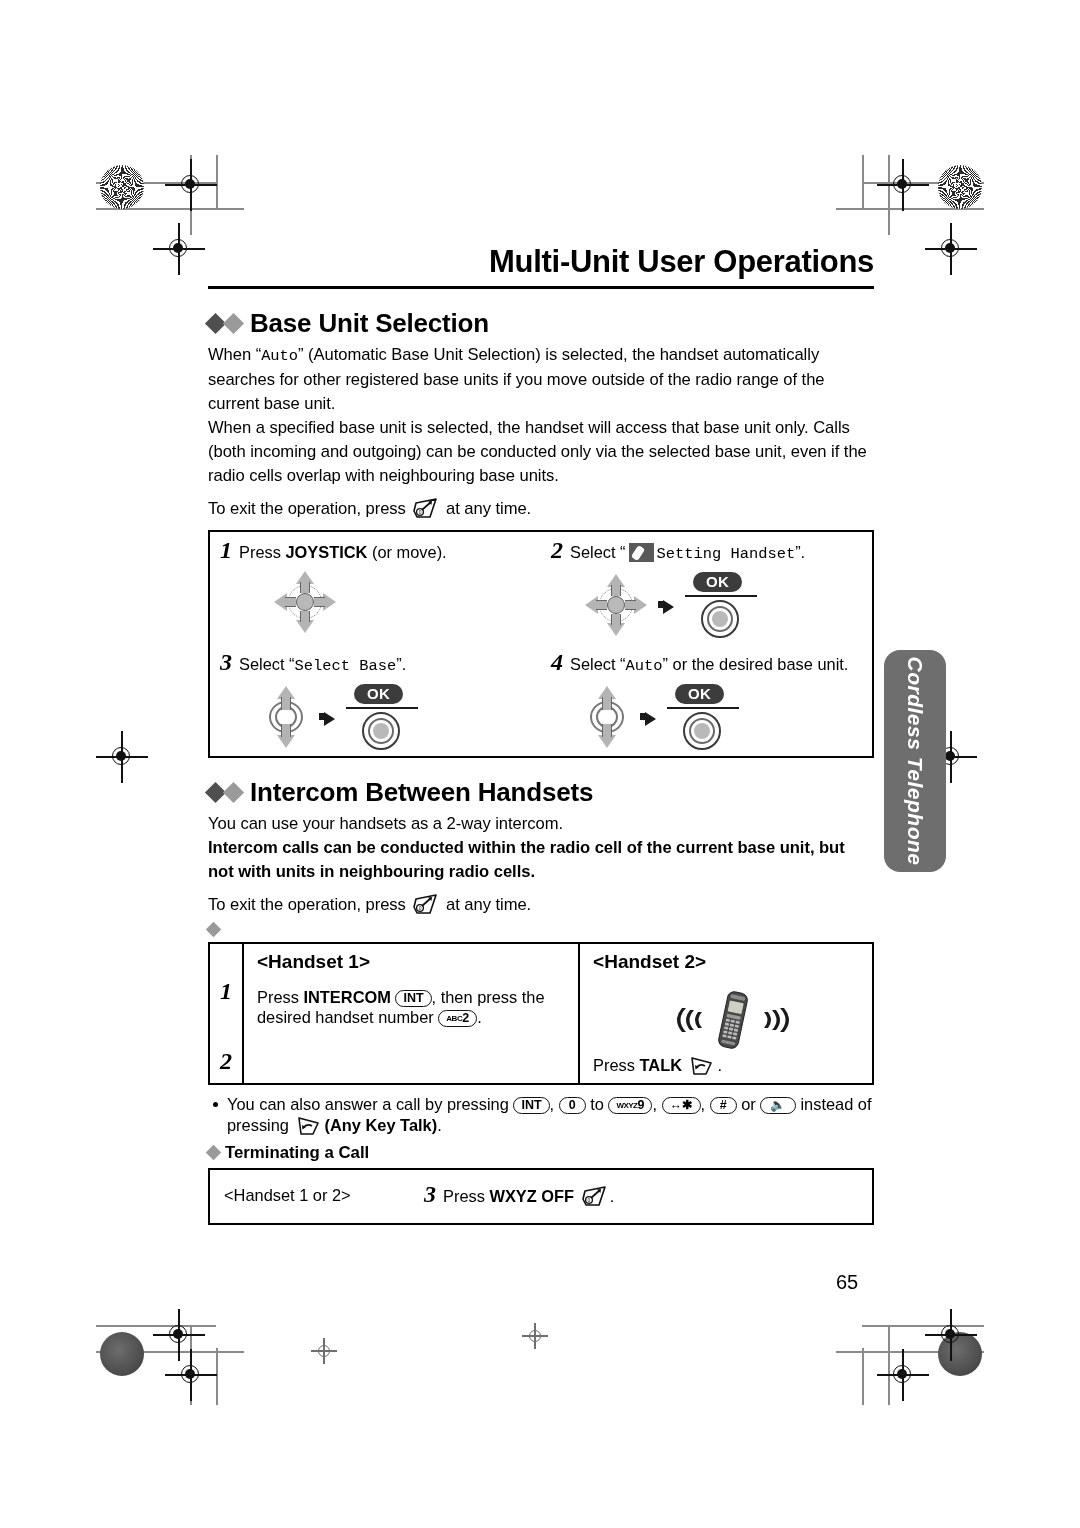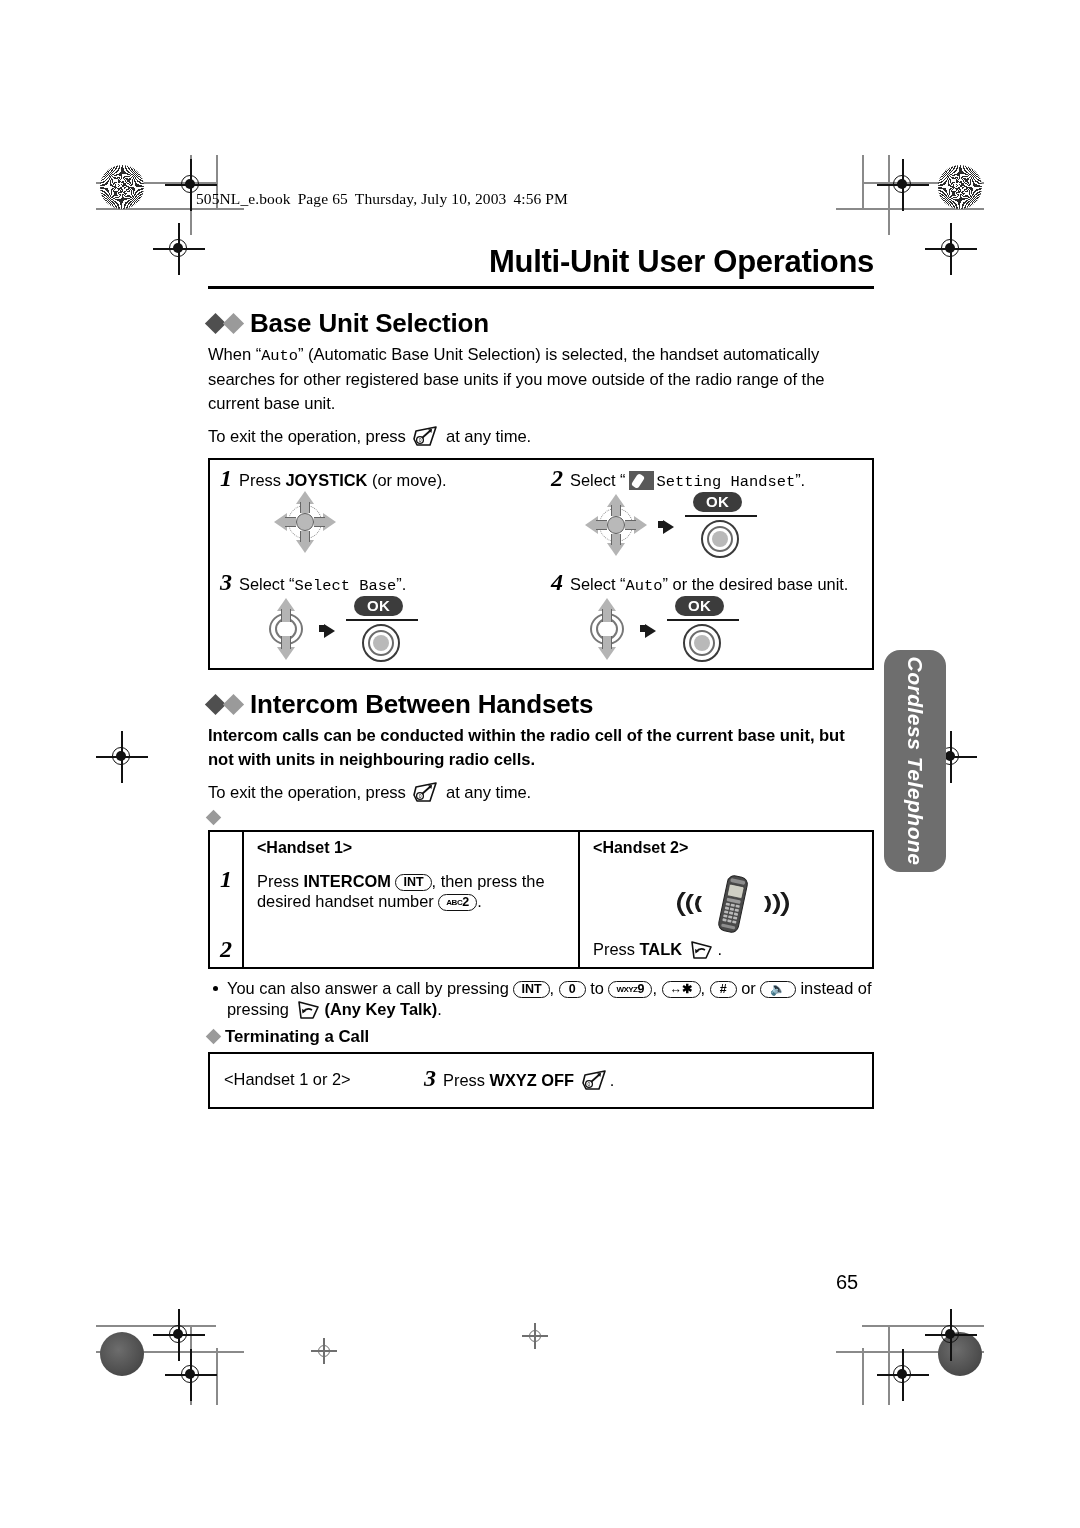--- a/index.html
+++ b/index.html
@@ -43,21 +43,21 @@
   .mono{font-family:"Liberation Mono",monospace;font-size:15.4px;}
   .b{font-weight:bold;}
 
   
   .box{border:2px solid #000;margin-top:9px;position:relative;}
   .steps{display:flex;flex-wrap:wrap;}
   .step{width:50%;box-sizing:border-box;padding:6px 4px 2px 10px;}
   .step-head{display:flex;align-items:baseline;}
   .num{font-family:"Liberation Serif",serif;font-style:italic;font-weight:bold;font-size:24px;margin-right:7px;line-height:1;}
   .step-txt{font-size:16.4px;line-height:20px;}
-  .step-icons{display:flex;align-items:center;justify-content:flex-start;margin:0 0 4px 38px;min-height:64px;}
+  .step-icons{display:flex;align-items:center;justify-content:flex-start;margin:8px 0 4px 38px;min-height:64px;}
 
   
   .joy4{position:relative;width:62px;height:62px;}
   .joy4 .c{position:absolute;left:22px;top:22px;width:18px;height:18px;border-radius:50%;background:#b9b9b9;border:1.6px solid #5f5f5f;box-sizing:border-box;}
   .arw{position:absolute;width:0;height:0;}
   .joy4 .up{left:22px;top:0;border-left:9px solid transparent;border-right:9px solid transparent;border-bottom:13px solid #b4b4b4;}
   .joy4 .up:after,.joy4 .dn:after{content:"";position:absolute;}
   .joy4 .upstem{position:absolute;left:26px;top:11px;width:10px;height:11px;background:#b4b4b4;border-left:1.4px solid #666;border-right:1.4px solid #666;box-sizing:border-box;}
   .joy4 .dn{left:22px;bottom:0;border-left:9px solid transparent;border-right:9px solid transparent;border-top:13px solid #b4b4b4;}
   .joy4 .dnstem{position:absolute;left:26px;bottom:11px;width:10px;height:11px;background:#b4b4b4;border-left:1.4px solid #666;border-right:1.4px solid #666;box-sizing:border-box;}
@@ -101,21 +101,21 @@
   .kp .sm{font-size:8px;letter-spacing:-.5px;vertical-align:1px;}
   .kp.wide{padding:0px 9px;}
 
   
   .tbl{border:2px solid #000;margin-top:7px;display:flex;}
   .tcol{box-sizing:border-box;}
   .tcol.left{width:55.6%;display:flex;}
   .tcol.right{width:44.4%;border-left:2px solid #000;padding:7px 0 7px 13px;box-sizing:border-box;}
   .numcol{width:34px;border-right:2px solid #000;box-sizing:border-box;padding-top:7px;}
   .lcell{flex:1;padding:7px 6px 7px 13px;box-sizing:border-box;}
-  .hs-head{font-size:16px;font-weight:bold;margin-bottom:14px;}
+  .hs-head{font-size:19px;font-weight:bold;margin-bottom:14px;}
   .rownum{font-family:"Liberation Serif",serif;font-style:italic;font-weight:bold;font-size:24px;text-align:center;line-height:1;}
 
   .handset-img{width:100%;display:flex;align-items:center;justify-content:center;height:66px;}
 
   
   ul.bl{margin:9px 0 0 0;padding:0;list-style:none;}
   ul.bl li{position:relative;padding-left:19px;font-size:16.4px;line-height:21px;}
   ul.bl li:before{content:"";position:absolute;left:5px;top:8px;width:5px;height:5px;background:#000;border-radius:50%;}
 
   .h3{display:flex;align-items:center;margin-top:7px;}
@@ -228,37 +228,35 @@
         <div class="h"></div>
         <div class="c"></div>
       </div>
     <div class="minimark" style="left:311px;top:1338px;">
         <div class="v"></div>
         <div class="h"></div>
         <div class="c"></div>
       </div>
   </div>
 
-  <div class="slug">
-    <span>505NL_e.book</span><span class="sep"></span><span>Page 65</span><span class="sep"></span><span>Thursday, July 10, 2003</span><span class="sep"></span><span>4:56 PM</span>
-  </div>
 
   <div class="content">
 
     <div class="chapter-title">Multi-Unit User Operations</div>
     <div class="rule"></div>
 
     <div class="h2">
       <span class="dw dia1"></span>
       <span class="dw dia2"></span>
       <span class="h2-text">Base Unit Selection</span>
     </div>
 
     <p class="body"><span>When “</span><span class="mono">Auto</span><span>” (Automatic Base Unit Selection) is selected, the handset automatically searches for other registered base units if you move outside of the radio range of the current base unit.</span></p>
 
+    <p class="body">When a specified base unit is selected, the handset will access that base unit only. Calls (both incoming and outgoing) can be conducted only via the selected base unit, even if the radio cells overlap with neighbouring base units.</p>
 
     <p class="body gap">
       <span>To exit the operation, press</span>
       <span class="key-off">
         <svg width="27" height="21" viewBox="0 0 27 21">
             <path d="M2 13 L4 5 L24 1 L18 19 L5 19 Z" fill="#fff" stroke="#111" stroke-width="1.6" stroke-linejoin="round"></path>
             <circle cx="8" cy="14" r="3.4" fill="none" stroke="#111" stroke-width="1.3"></circle>
             <text x="8" y="16.4" font-size="5" text-anchor="middle" fill="#111" font-family="Liberation Sans, sans-serif">0</text>
             <path d="M10 12 L19 4" stroke="#111" stroke-width="1.7"></path>
             <path d="M16 3.4 L20 3 L19.4 7 Z" fill="#111"></path>
@@ -381,20 +379,21 @@
 
       </div>
     </div>
 
     <div class="h2">
       <span class="dw dia1"></span>
       <span class="dw dia2"></span>
       <span class="h2-text">Intercom Between Handsets</span>
     </div>
 
+    <p class="body">You can use your handsets as a 2-way intercom.</p>
     <p class="body b">Intercom calls can be conducted within the radio cell of the current base unit, but not with units in neighbouring radio cells.</p>
 
     <p class="body gap">
       <span>To exit the operation, press</span>
       <span class="key-off">
         <svg width="27" height="21" viewBox="0 0 27 21">
             <path d="M2 13 L4 5 L24 1 L18 19 L5 19 Z" fill="#fff" stroke="#111" stroke-width="1.6" stroke-linejoin="round"></path>
             <circle cx="8" cy="14" r="3.4" fill="none" stroke="#111" stroke-width="1.3"></circle>
             <text x="8" y="16.4" font-size="5" text-anchor="middle" fill="#111" font-family="Liberation Sans, sans-serif">0</text>
             <path d="M10 12 L19 4" stroke="#111" stroke-width="1.7"></path>

